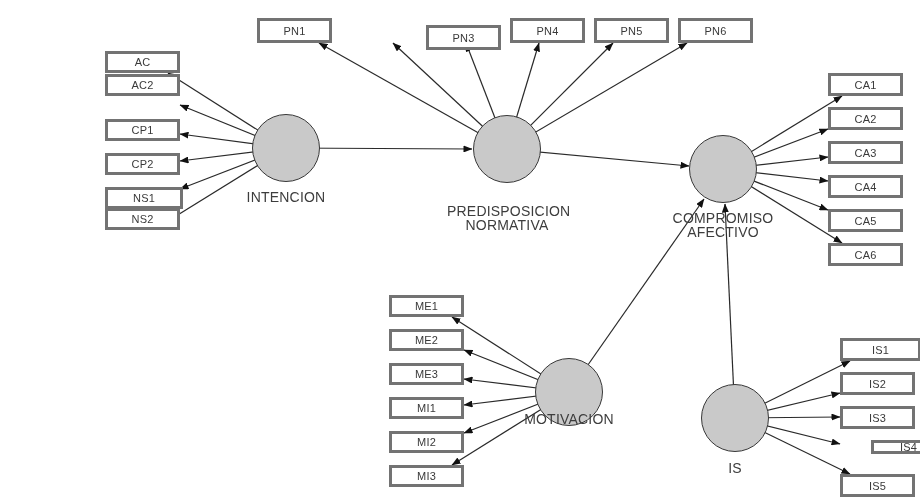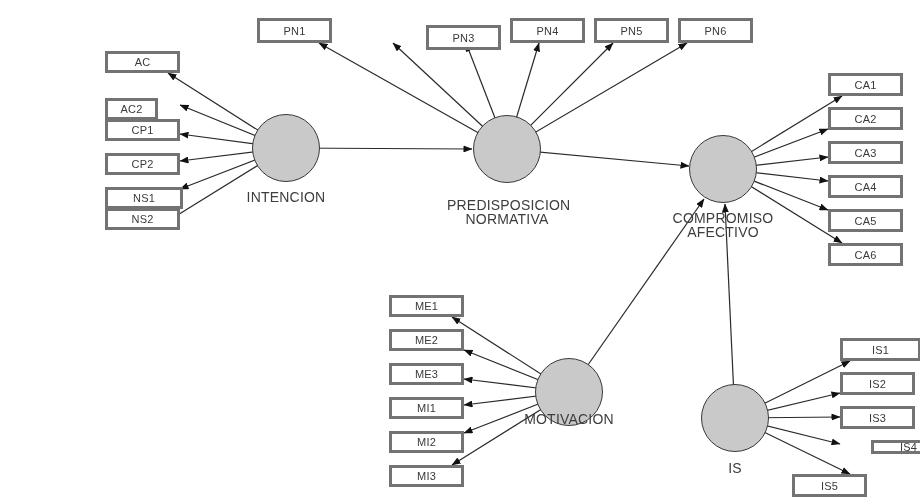--- a/index.html
+++ b/index.html
@@ -94,21 +94,21 @@
     <line x1="569" y1="392" x2="452" y2="465" marker-end="url(#ah)"></line>
 
     <line x1="735" y1="418" x2="850" y2="361" marker-end="url(#ah)"></line>
     <line x1="735" y1="418" x2="840" y2="393" marker-end="url(#ah)"></line>
     <line x1="735" y1="418" x2="840" y2="417" marker-end="url(#ah)"></line>
     <line x1="735" y1="418" x2="840" y2="444" marker-end="url(#ah)"></line>
     <line x1="735" y1="418" x2="850" y2="474" marker-end="url(#ah)"></line>
   </svg>
 
   <div class="ind" style="left:105px;top:51px;width:75px;height:22px">AC</div>
-  <div class="ind" style="left:105px;top:98px;width:53px;height:22px">AC2</div>
+  <div class="ind" style="left:105px;top:74px;width:75px;height:22px">AC2</div>
   <div class="ind" style="left:105px;top:119px;width:75px;height:22px">CP1</div>
   <div class="ind" style="left:105px;top:153px;width:75px;height:22px">CP2</div>
   <div class="ind" style="left:105px;top:187px;width:78px;height:22px">NS1</div>
   <div class="ind" style="left:105px;top:208px;width:75px;height:22px">NS2</div>
 
   <div class="ind" style="left:257px;top:18px;width:75px;height:25px">PN1</div>
   <div class="ind" style="left:426px;top:25px;width:75px;height:25px">PN3</div>
   <div class="ind" style="left:510px;top:18px;width:75px;height:25px">PN4</div>
   <div class="ind" style="left:594px;top:18px;width:75px;height:25px">PN5</div>
   <div class="ind" style="left:678px;top:18px;width:75px;height:25px">PN6</div>
@@ -124,27 +124,27 @@
   <div class="ind" style="left:389px;top:329px;width:75px;height:22px">ME2</div>
   <div class="ind" style="left:389px;top:363px;width:75px;height:22px">ME3</div>
   <div class="ind" style="left:389px;top:397px;width:75px;height:22px">MI1</div>
   <div class="ind" style="left:389px;top:431px;width:75px;height:22px">MI2</div>
   <div class="ind" style="left:389px;top:465px;width:75px;height:22px">MI3</div>
 
   <div class="ind" style="left:840px;top:338px;width:81px;height:23px">IS1</div>
   <div class="ind" style="left:840px;top:372px;width:75px;height:23px">IS2</div>
   <div class="ind" style="left:840px;top:406px;width:75px;height:23px">IS3</div>
   <div class="ind" style="left:871px;top:440px;width:75px;height:14px">IS4</div>
-  <div class="ind" style="left:792px;top:474px;width:75px;height:23px">IS5</div>
+  <div class="ind" style="left:840px;top:474px;width:75px;height:23px">IS5</div>
 
   <div class="latent" style="left:252px;top:114px"></div>
   <div class="latent" style="left:473px;top:115px"></div>
   <div class="latent" style="left:689px;top:135px"></div>
   <div class="latent" style="left:535px;top:358px"></div>
   <div class="latent" style="left:701px;top:384px"></div>
 
   <div class="latent-label" style="left:226px;top:190px">INTENCION</div>
-  <div class="latent-label" style="left:447px;top:198px">PREDISPOSICION NORMATIVA</div>
+  <div class="latent-label" style="left:447px;top:204px">PREDISPOSICION NORMATIVA</div>
   <div class="latent-label" style="left:663px;top:211px">COMPROMISO AFECTIVO</div>
   <div class="latent-label" style="left:509px;top:412px">MOTIVACION</div>
   <div class="latent-label" style="left:675px;top:461px">IS</div>
 
 </div>
 
 </body></html>

